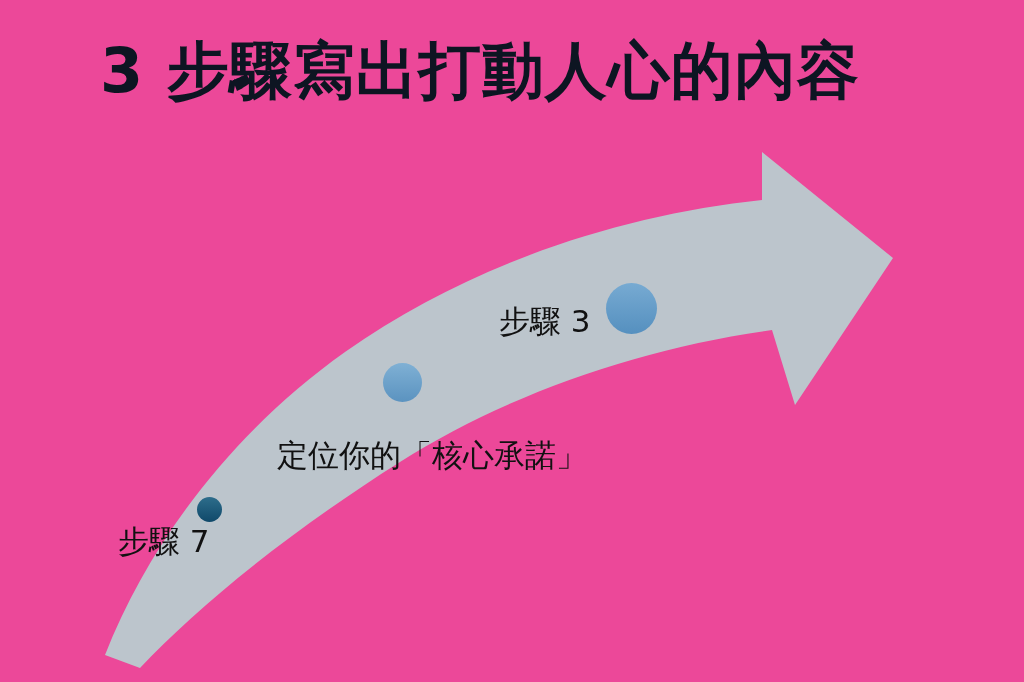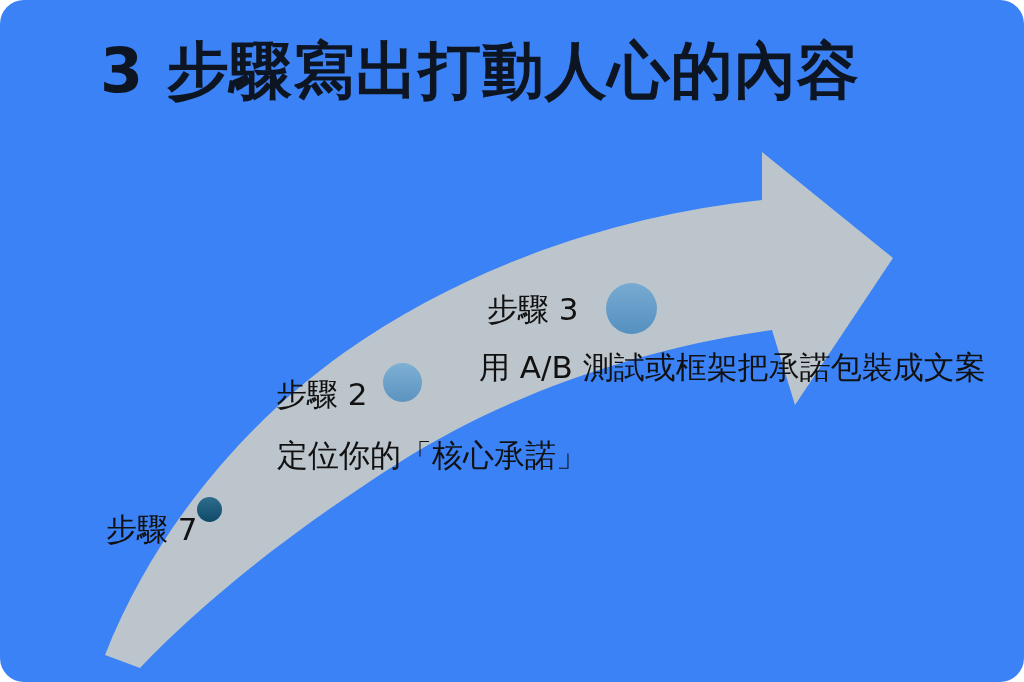--- a/index.html
+++ b/index.html
@@ -41,21 +41,21 @@
     line-height: 1.12;
     font-weight: bold;
     letter-spacing: 1px;
     color: #0d1522;
     white-space: nowrap;
   }
 
   
   .step-label {
     position: absolute;
-    margin: 4px;
+    margin: 16px;
     font-size: 31px;
     line-height: 1.15;
     font-weight: normal;
     color: #111111;
     white-space: nowrap;
   }
   .step-desc {
     position: absolute;
     margin: 0;
     font-size: 31px;
@@ -92,41 +92,39 @@
   }
   #dot-3 {
     left: 606px; top: 283px;
     width: 51px; height: 51px;
     background: linear-gradient(180deg, #77aad2 0%, #5590bf 100%);
   }
 </style>
 </head>
 <body>
 
-<div id="slide" style="background: #3b82f6; border-radius: 24px;">
+<div id="slide" style="background: #ec4899;">
 
   <svg id="arrow-layer" viewBox="0 0 1024 682" preserveAspectRatio="none" aria-hidden="true">
     <path fill="#bcc5cc" d="M 105,655
              C 150,540 235,430 345,352
              C 470,264 620,215 762,200
              L 762,152
              L 893,258
              L 795,405
              L 772,330
              C 640,348 505,395 400,462
              C 280,538 195,610 140,668
              Z"></path>
   </svg>
 
   <h1 id="slide-title">3 步驟寫出打動人心的內容</h1>
 
   <p class="step-label" id="step-3-label">步驟 3</p>
   <span class="dot" id="dot-3"></span>
-  <p class="step-desc" id="step-3-desc">用 A/B 測試或框架把承諾包裝成文案</p>
 
-  <p class="step-label" id="step-2-label">步驟 2</p>
   <span class="dot" id="dot-2"></span>
   <p class="step-desc" id="step-2-desc">定位你的「核心承諾」</p>
 
   <p class="step-label" id="step-1-label">步驟 7</p>
   <span class="dot" id="dot-1"></span>
 
 </div>
 
 </body></html>

